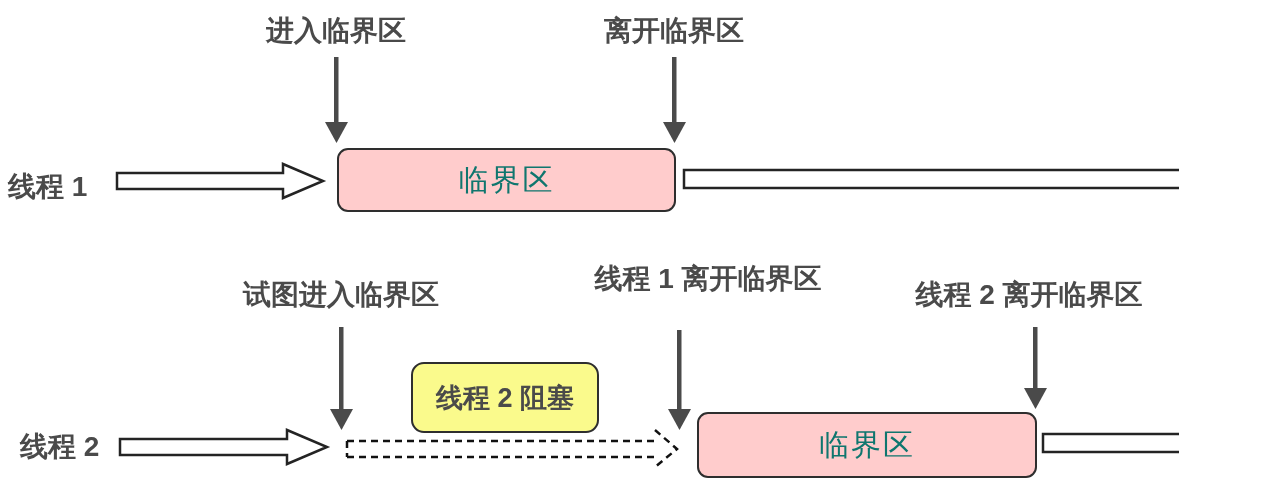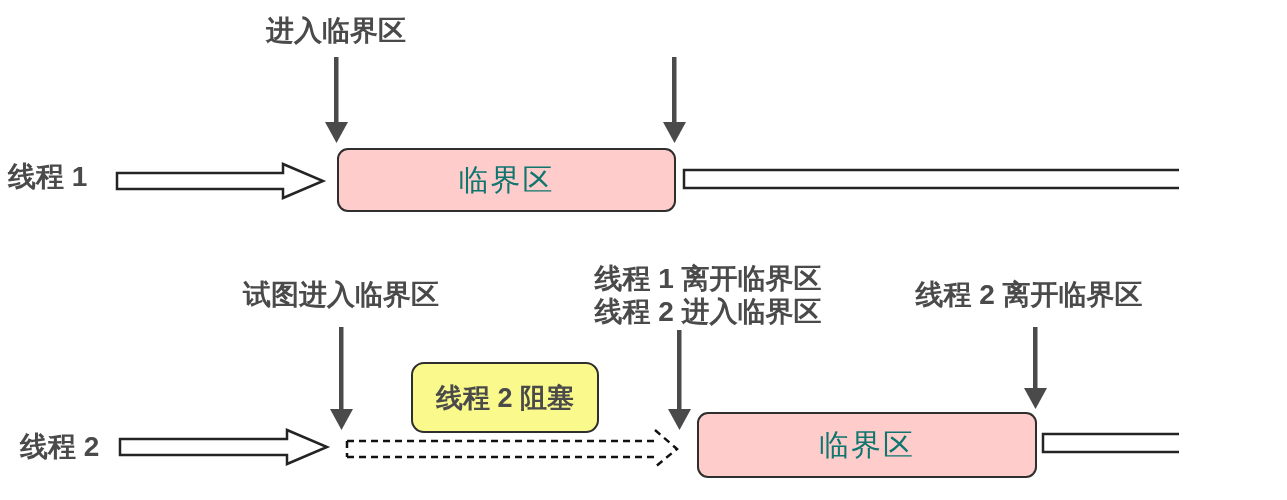--- a/index.html
+++ b/index.html
@@ -94,30 +94,30 @@
       <rect x="677" y="330" width="4.5" height="80"></rect>
       <polygon points="668,409 691,409 679.5,430"></polygon>
     </g>
     <g fill="#4a4a4a">
       <rect x="1033" y="327" width="4.5" height="62"></rect>
       <polygon points="1024,388 1047,388 1035.5,409"></polygon>
     </g>
   </svg>
 
   <div class="lbl" style="left:336px; top:14px;">进入临界区</div>
+  <div class="lbl" style="left:674px; top:14px;">离开临界区</div>
 
-  <div class="thread-lbl" style="left:8px; top:158px;text-align:center;">线程 1</div>
+  <div class="thread-lbl" style="left:8px; top:168px;text-align:center;">线程 1</div>
   <div class="box box-pink" style="left:337px; top:148px; width:339px; height:64px;">
     <span>临界区</span>
   </div>
 
   <div class="lbl" style="left:341px; top:278px;">试图进入临界区</div>
   <div class="lbl" style="left:708px; top:262px;">
     <div>线程 1 离开临界区</div>
-    <div>线程 2 进入临界区</div>
   </div>
   <div class="lbl" style="left:1029px; top:278px;">线程 2 离开临界区</div>
 
   <div class="thread-lbl" style="left:8px; top:428px;margin-left:12px;">线程 2</div>
   <div class="box box-yellow" style="left:411px; top:362px; width:188px; height:71px;">
     <span>线程 2 阻塞</span>
   </div>
   <div class="box box-pink" style="left:697px; top:412px; width:340px; height:66px;">
     <span>临界区</span>
   </div>

